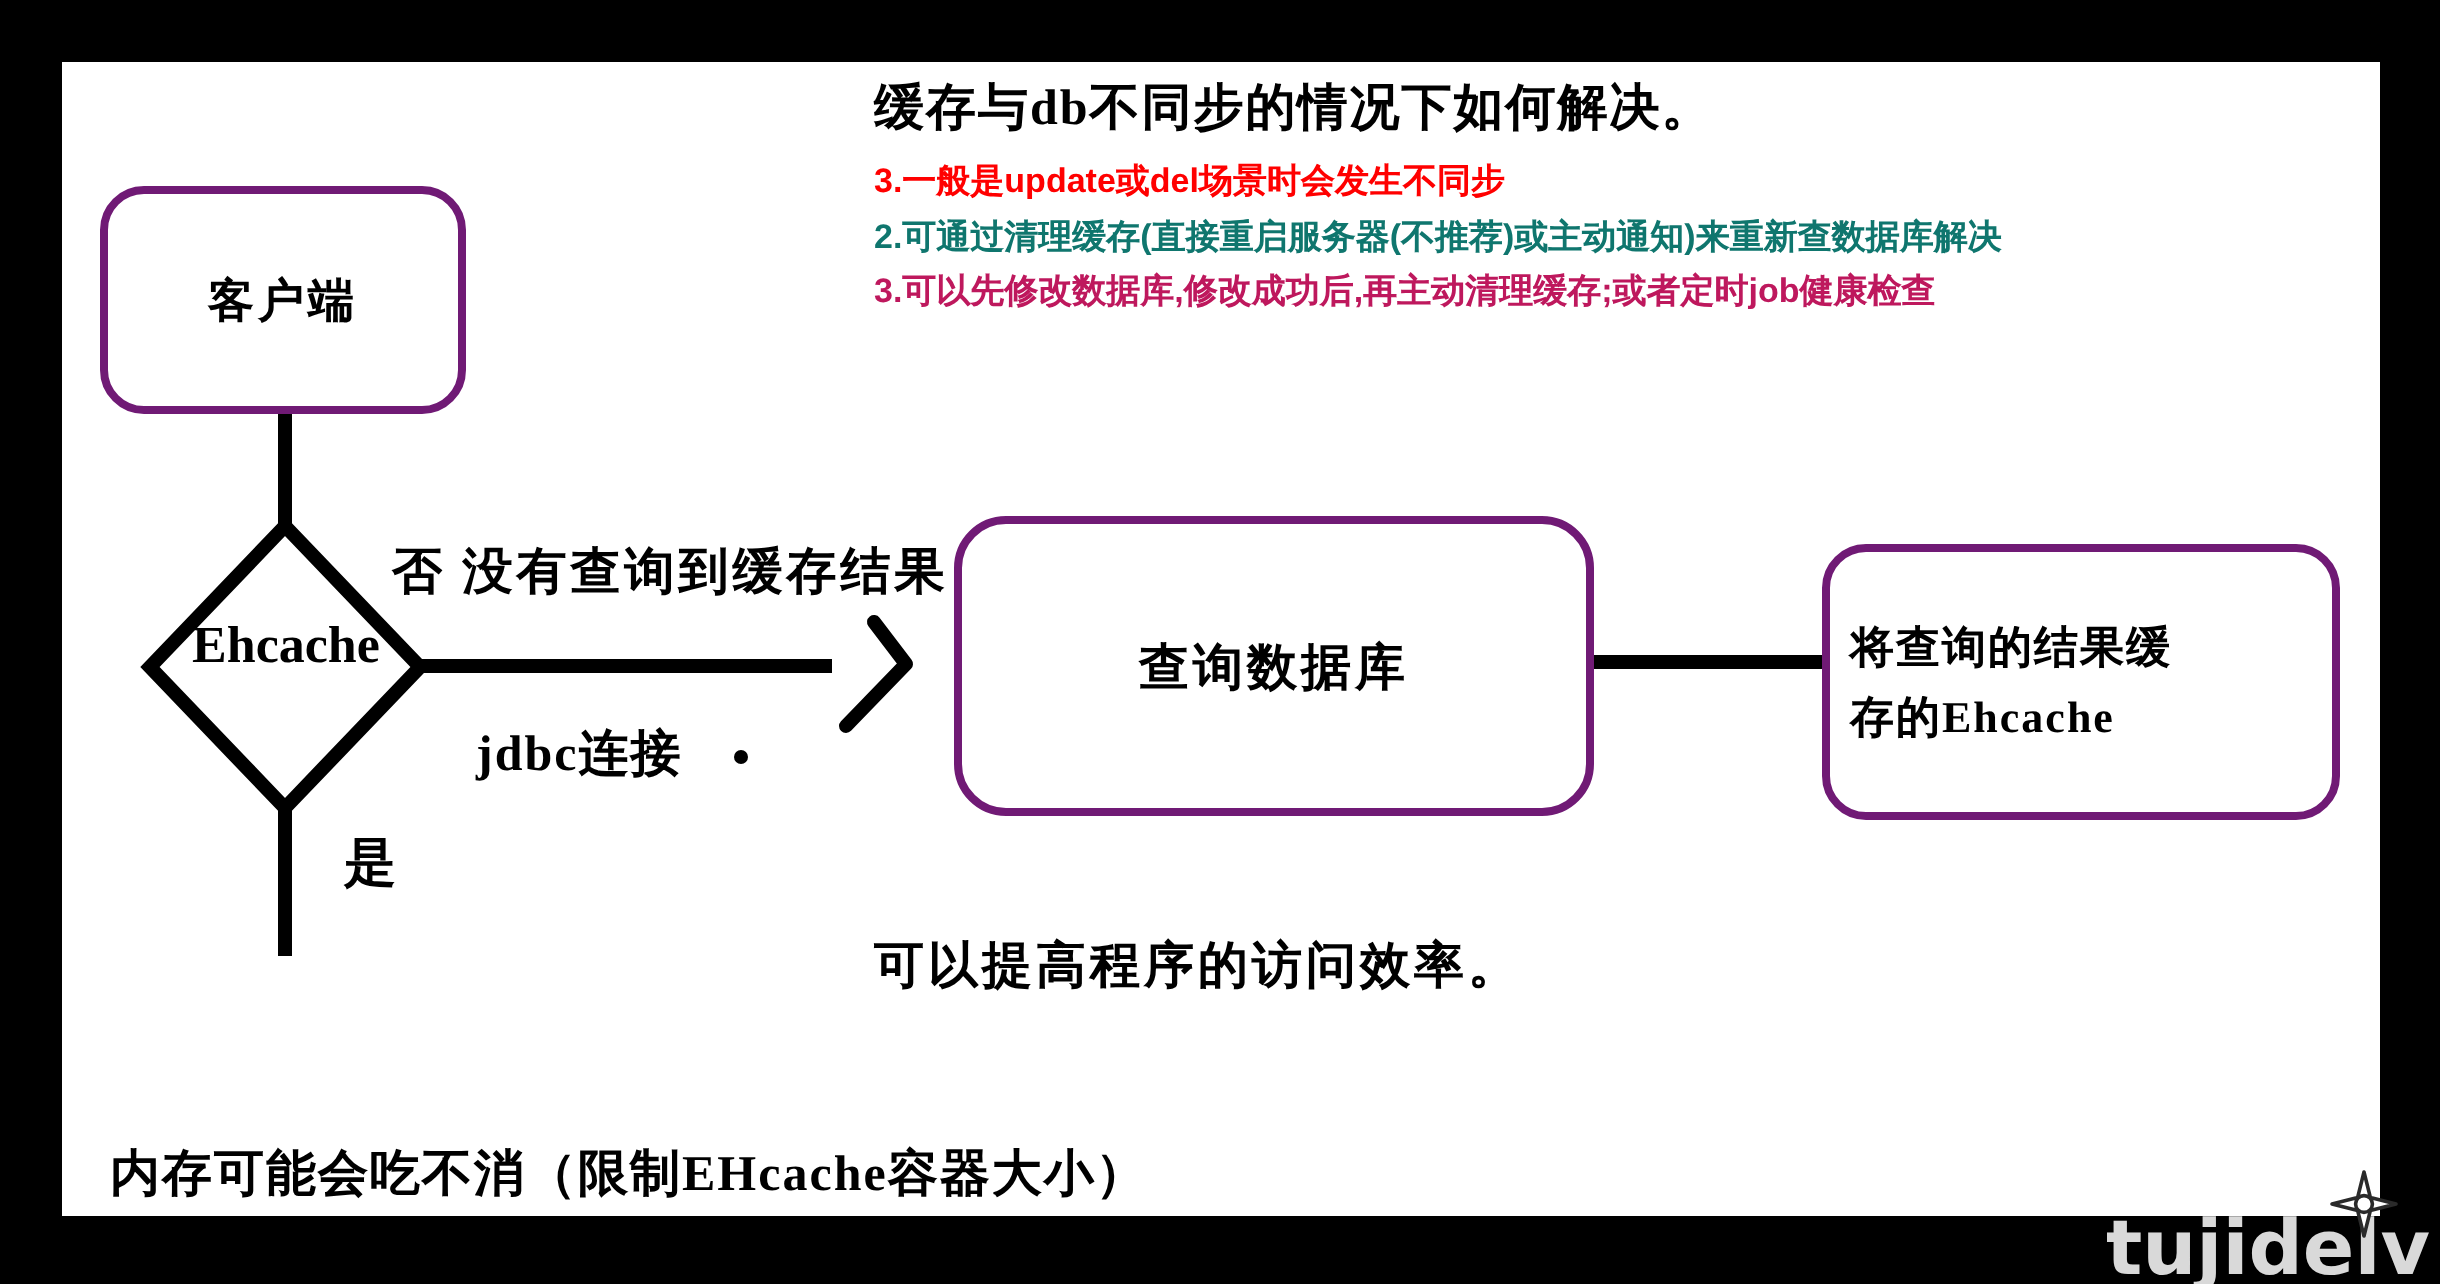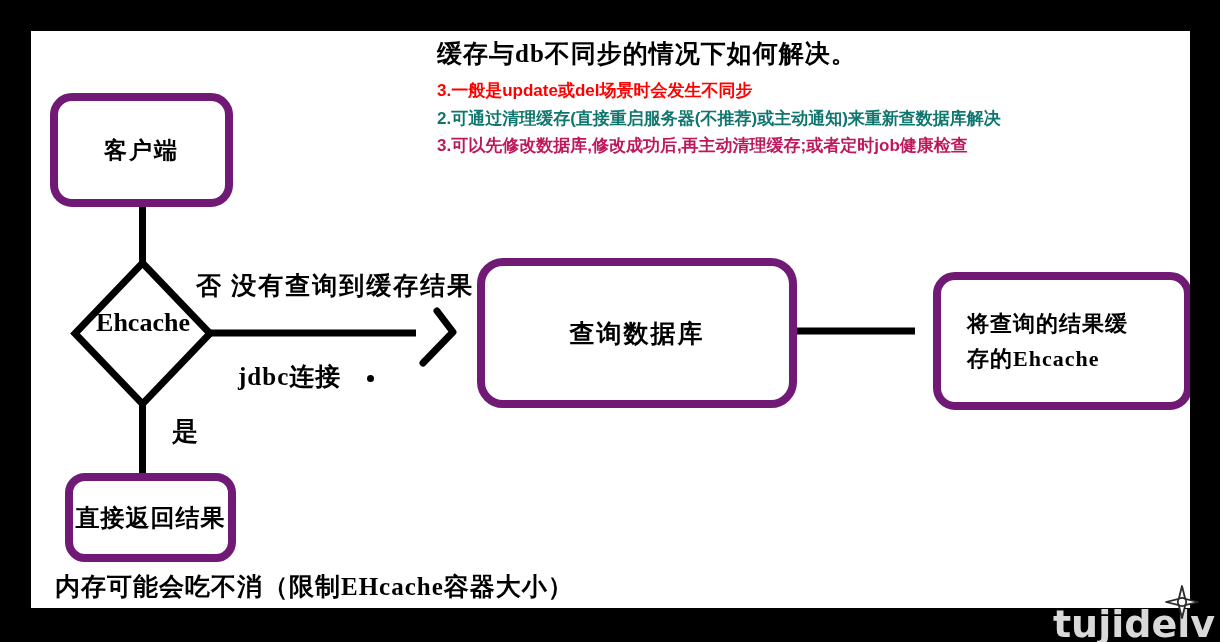--- a/index.html
+++ b/index.html
@@ -16,36 +16,36 @@
   .bar { position: absolute; background: #000; z-index: 5; }
   #bar-top    { left: 0; top: 0; width: 1220px; height: 31px; }
   #bar-left   { left: 0; top: 0; width: 31px; height: 642px; }
   #bar-right  { left: 1190px; top: 0; width: 30px; height: 642px; }
   #bar-bottom { left: 0; top: 608px; width: 1220px; height: 34px; }
 
   #svg-layer { position: absolute; left: 0; top: 0; z-index: 1; }
 
   .node {
     position: absolute;
-    border: 8px solid #701a75;
+    border: 4px solid #701a75;
     border-radius: 24px;
     background: #fff;
     display: flex;
     align-items: center;
     justify-content: center;
     z-index: 2;
     font-weight: bold;
     letter-spacing: 2px;
     text-align: right;
   }
   #node-client { left: 50px; top: 93px; width: 183px; height: 114px; font-size: 23px; border-radius: 22px; }
   #node-query  { left: 477px; top: 258px; width: 320px; height: 150px; font-size: 25px; border-radius: 26px; }
   #node-cache  { left: 911px; top: 272px; width: 259px; height: 138px; font-size: 22px;
                  flex-direction: column; align-items: flex-start; justify-content: center;
-                 padding-left: 26px; line-height: 35px; border-radius: 22px; letter-spacing: 1px; margin-left: 22px; }
+                 padding-left: 10px; line-height: 35px; border-radius: 22px; letter-spacing: 1px; }
   #node-return { left: 65px; top: 473px; width: 171px; height: 89px; font-size: 24px; border-radius: 20px; letter-spacing: 1px; }
 
   #decision-text {
     position: absolute; left: 143px; top: 309px; transform: translateX(-50%);
     z-index: 3; text-align: center; white-space: nowrap; font-weight: bold;
   }
   #decision-text .l1 { font-size: 26px; line-height: 28px; }
   #decision-text .l2 { font-size: 25px; line-height: 30px; letter-spacing: 2px; }
 
   .lbl { position: absolute; z-index: 3; white-space: nowrap; font-weight: bold; }
@@ -102,33 +102,31 @@
 
   <div class="node" id="node-query">
     <span>查询数据库</span>
   </div>
 
   <div class="node" id="node-cache">
     <div>将查询的结果缓</div>
     <div>存的Ehcache</div>
   </div>
 
-  <div class="node" id="node-return">
-    <span>直接返回结果</span>
-  </div>
 
   <div class="lbl" id="lbl-no">否 没有查询到缓存结果</div>
   <div class="lbl" id="lbl-jdbc">jdbc连接</div>
   <div class="lbl" id="lbl-yes">是</div>
   <div id="stray-dot"></div>
 
   <div id="page-title">缓存与db不同步的情况下如何解决。</div>
   <div class="note" id="note-1" style="color: rgb(255, 0, 0);">3.一般是update或del场景时会发生不同步</div>
   <div class="note" id="note-2" style="color: #0f766e;">2.可通过清理缓存(直接重启服务器(不推荐)或主动通知)来重新查数据库解决</div>
   <div class="note" id="note-3" style="color: #be185d;">3.可以先修改数据库,修改成功后,再主动清理缓存;或者定时job健康检查</div>
+  <div class="lbl" id="lbl-eff">可以提高程序的访问效率。</div>
   <div class="lbl" id="lbl-mem">内存可能会吃不消（限制EHcache容器大小）</div>
 
   <div class="bar" id="bar-top"></div>
   <div class="bar" id="bar-left"></div>
   <div class="bar" id="bar-right"></div>
   <div class="bar" id="bar-bottom"></div>
 
   <div id="watermark" style="color: rgb(217, 217, 217);">tujidelv</div>
   <svg id="cursor-icon" width="36" height="36" viewBox="0 0 36 36">
     <path d="M18 2 L21.2 14.8 L34 18 L21.2 21.2 L18 34 L14.8 21.2 L2 18 L14.8 14.8 Z" fill="#ffffff" stroke="#2a2a2a" stroke-width="1.8" stroke-linejoin="round"></path>

